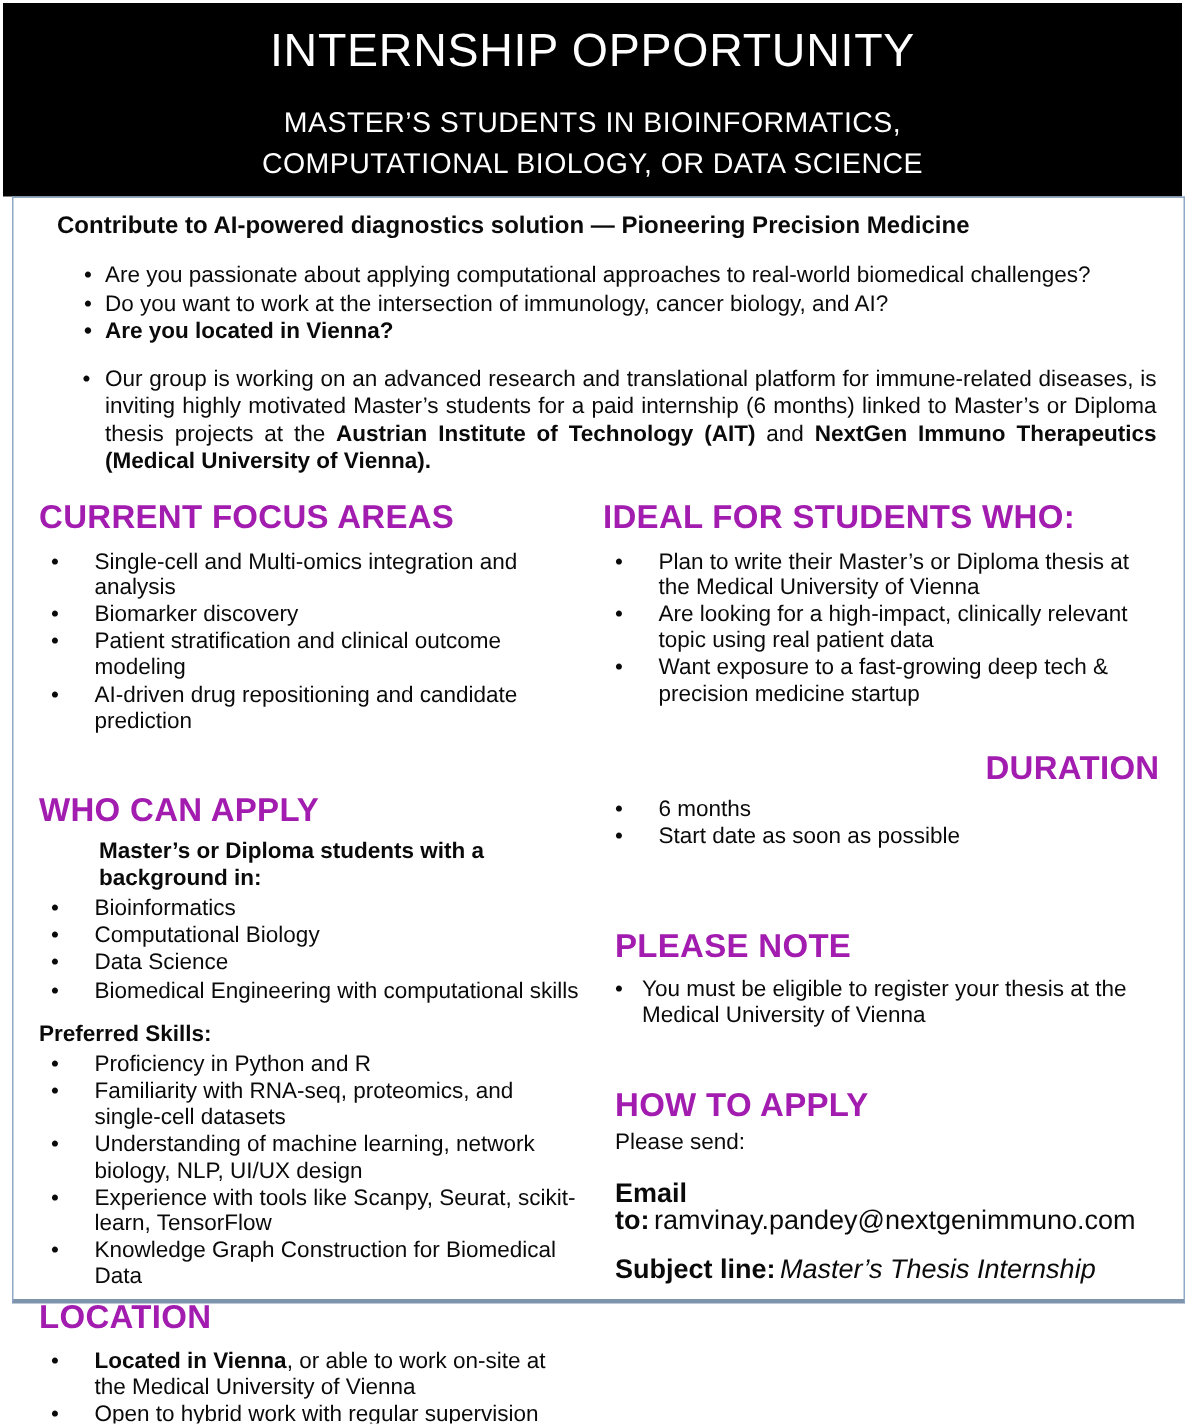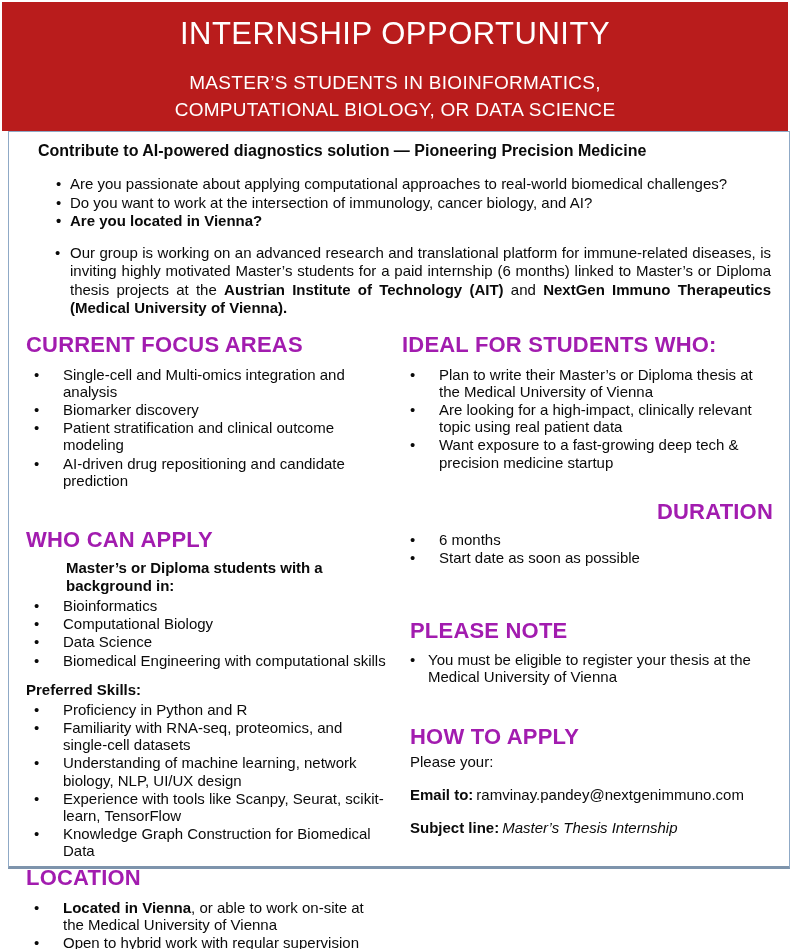--- a/index.html
+++ b/index.html
@@ -10,21 +10,21 @@
     font-family: "Liberation Sans", "DejaVu Sans", sans-serif;
     color: #0a0a0a;
     -webkit-font-smoothing: antialiased;
   }
   .page { width: 800px; height: 949px; position: relative; }
 
   
   .banner {
     margin: 2px 12px 0 2px;
     height: 129px;
-    background: #b91c1c;
+    background: #000000;
     color: #ffffff;
     text-align: center;
   }
   .banner-title {
     font-size: 31px;
     font-weight: 400;
     letter-spacing: 0.5px;
     padding-top: 14px;
   }
   .banner-sub {
@@ -104,21 +104,21 @@
   .m-who     { margin-top: 38px; }
   .m-sub     { margin-top: 6px; margin-left: 40px; }
   .m-skills  { margin-top: 12px; }
   .m-loc     { margin-top: 5px; }
   .m-dur     { margin-top: 28px; text-align: right; }
   .m-note    { margin-top: 52px; }
   .m-apply   { margin-top: 38px; }
   .m-send    { margin-top: 3px; }
   .m-email   { margin-top: 15px; }
   .m-subject { margin-top: 15px; }
-  .contact-line { font-size: 15px; line-height: 18px; }
+  .contact-line { font-size: 18px; line-height: 18px; }
   .contact-line .lbl { margin-right: 3px; }
 </style>
 </head>
 <body>
 
 <div class="page">
 
   <div class="banner">
     <div class="banner-title">INTERNSHIP OPPORTUNITY</div>
     <div class="banner-sub">
@@ -194,21 +194,21 @@
 
         <div class="indent">
           <div class="sec-h m-note">PLEASE NOTE</div>
           <ul class="blist narrow" style="margin-top:7px;">
             <li>You must be eligible to register your thesis at the Medical University of Vienna</li>
           </ul>
         </div>
 
         <div class="indent">
           <div class="sec-h m-apply">HOW TO APPLY</div>
-          <div class="plain m-send">Please your:</div>
+          <div class="plain m-send">Please send:</div>
 
           <div class="contact-line m-email"><span class="lbl">Email to:</span><span>ramvinay.pandey@nextgenimmuno.com</span></div>
 
           <div class="contact-line m-subject"><span class="lbl">Subject line:</span><span class="i">Master’s Thesis Internship</span></div>
         </div>
 
       </div>
     </div>
 
   </div>

